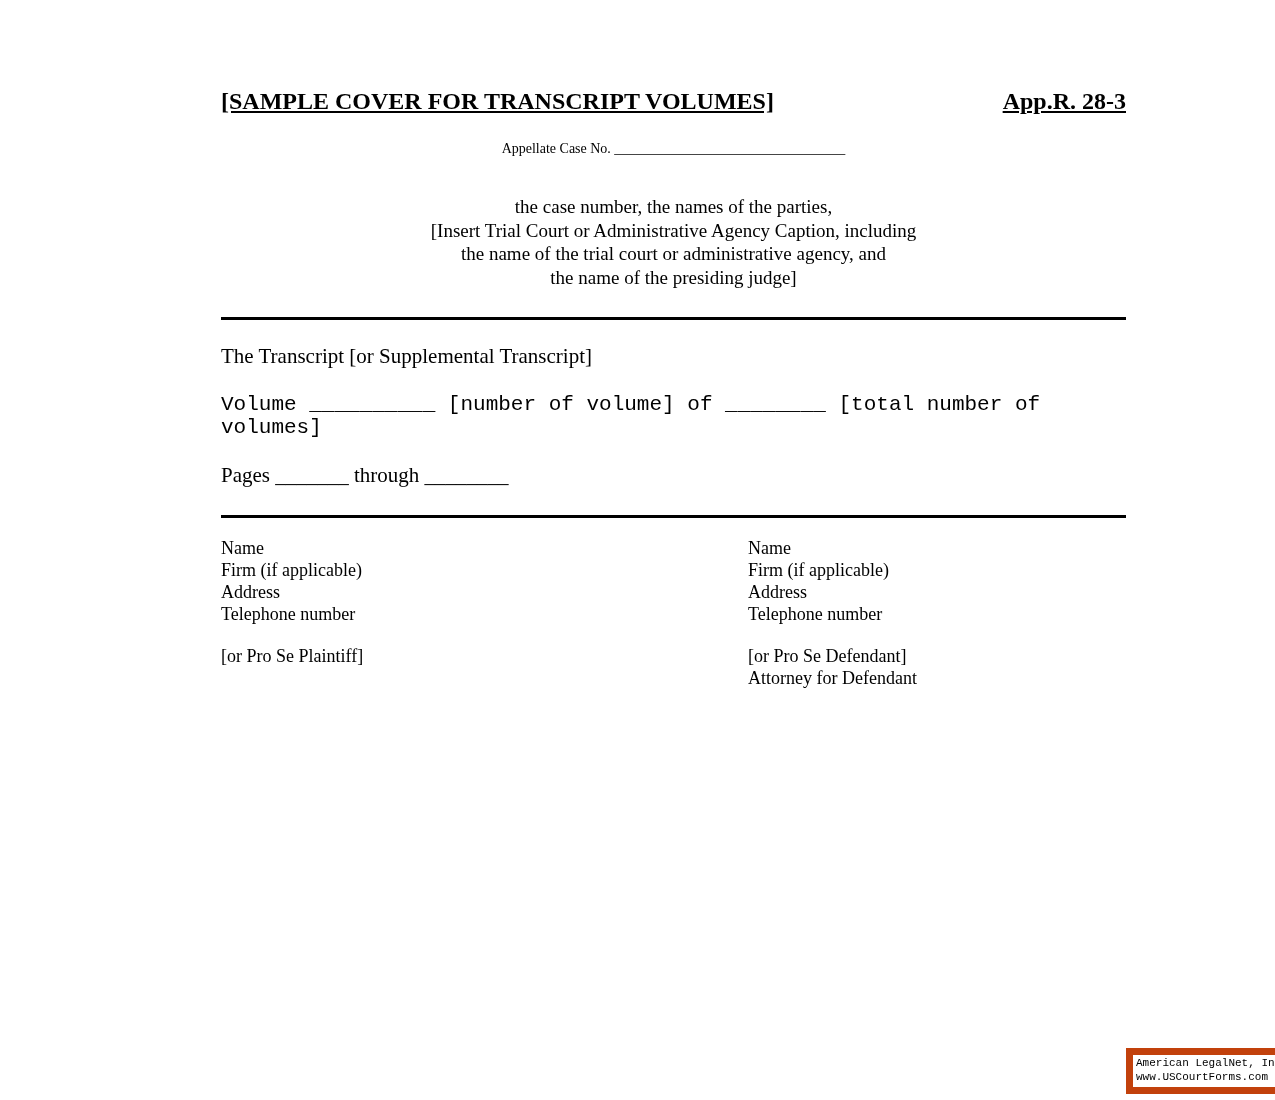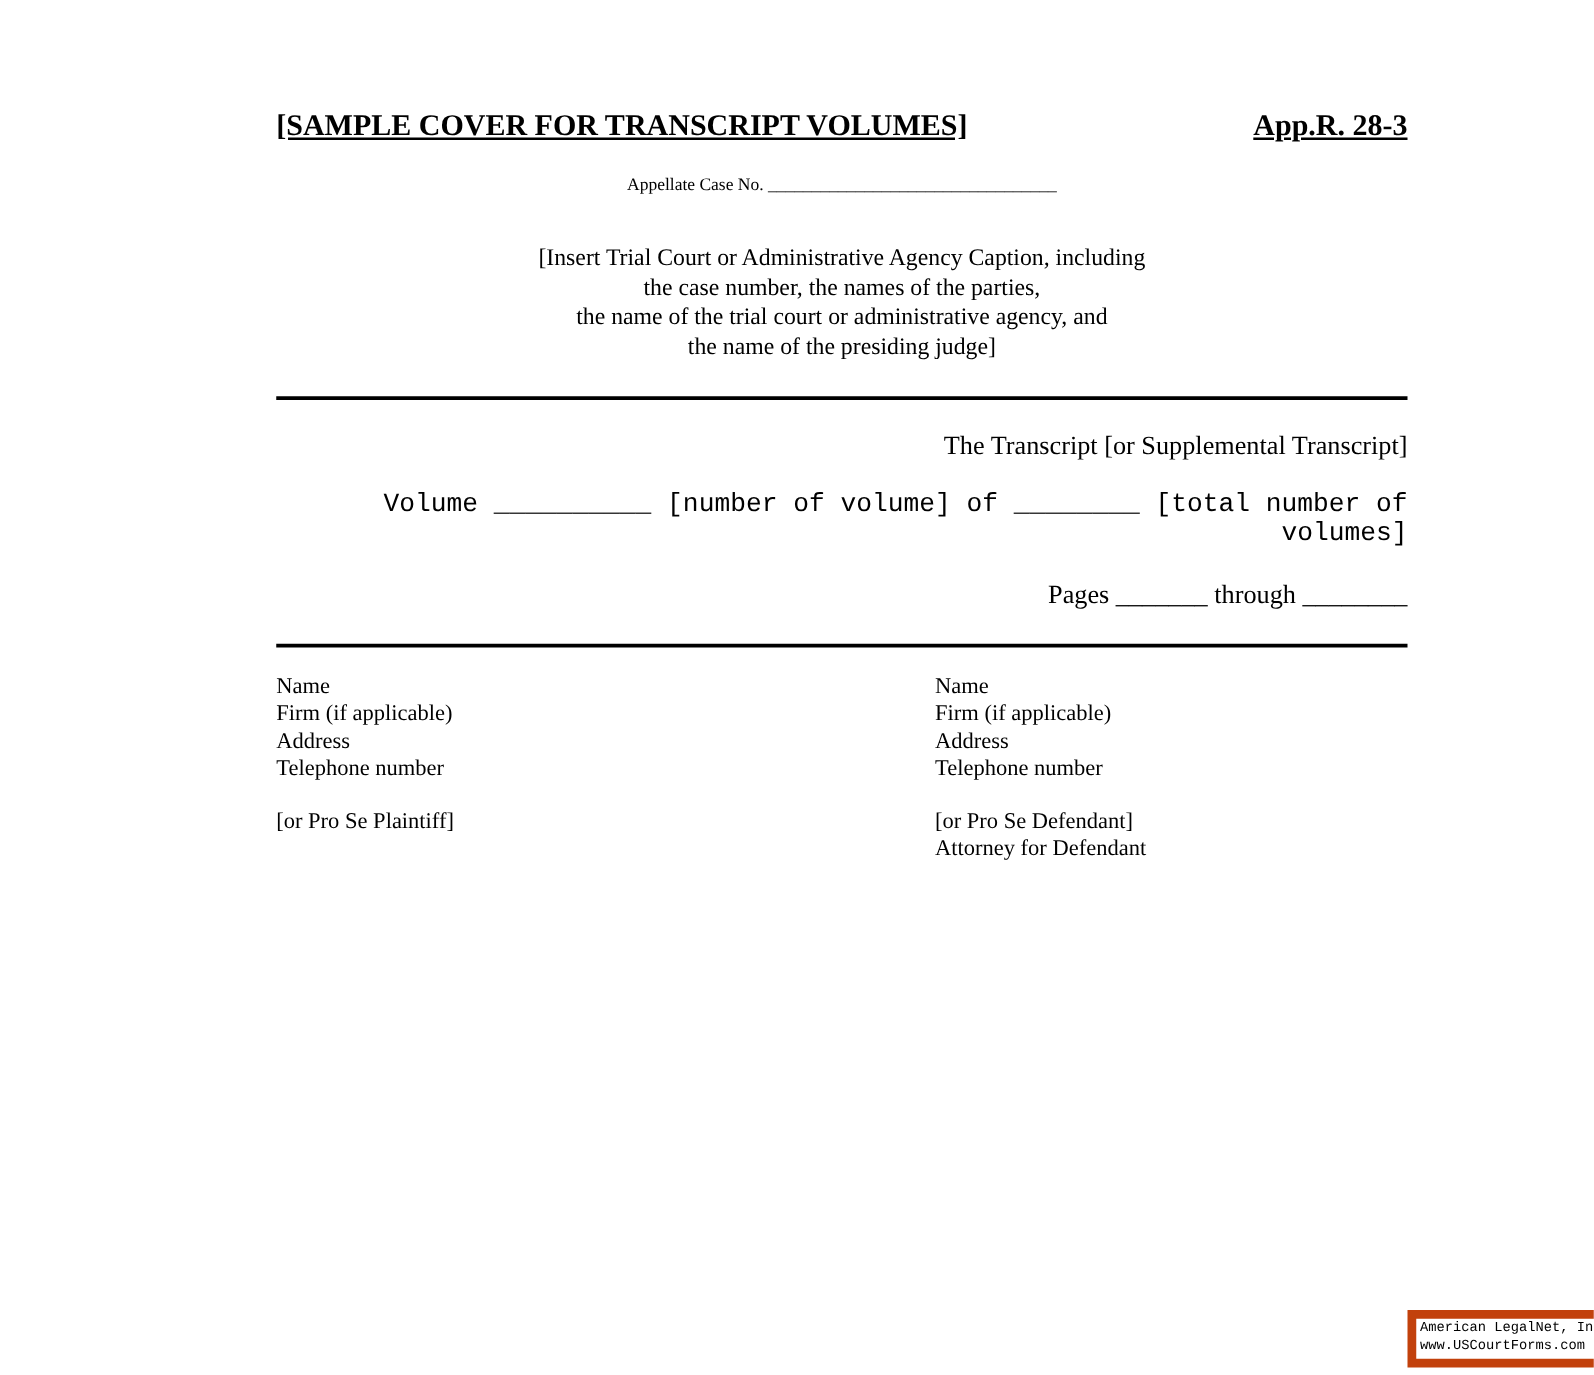--- a/index.html
+++ b/index.html
@@ -75,21 +75,21 @@
     border: none;
     border-top: 3px solid #000;
     margin: 0;
     width: 905px;
   }
   .rule-top { margin-top: 28px; }
   .rule-bottom { margin-top: 27px; }
 
   
   .transcript-block {
-    text-align: right;
+    text-align: left;
     font-size: 21px;
   }
   .transcript-line-1 { margin-top: 24px; }
   .transcript-line-2 { margin-top: 24px; font-family: Liberation Mono, monospace; }
   .transcript-line-3 { margin-top: 24px; }
 
   
   .columns {
     display: flex;
     margin-top: 20px;
@@ -126,22 +126,22 @@
   <div class="content">
 
     <div class="title-row">
       <span class="title-left">[SAMPLE COVER FOR TRANSCRIPT VOLUMES]</span>
       <span class="title-right">App.R. 28-3</span>
     </div>
 
     <div class="case-line">Appellate Case No. _________________________________</div>
 
     <div class="caption-block">
+      <div>the case number, the names of the parties,</div>
       <div>[Insert Trial Court or Administrative Agency Caption, including</div>
-      <div>the case number, the names of the parties,</div>
       <div>the name of the trial court or administrative agency, and</div>
       <div>the name of the presiding judge]</div>
     </div>
 
     <hr class="rule rule-top">
 
     <div class="transcript-block">
       <div class="transcript-line-1">The Transcript [or Supplemental Transcript]</div>
       <div class="transcript-line-2">Volume __________ [number of volume] of ________ [total number of volumes]</div>
       <div class="transcript-line-3">Pages _______ through ________</div>

